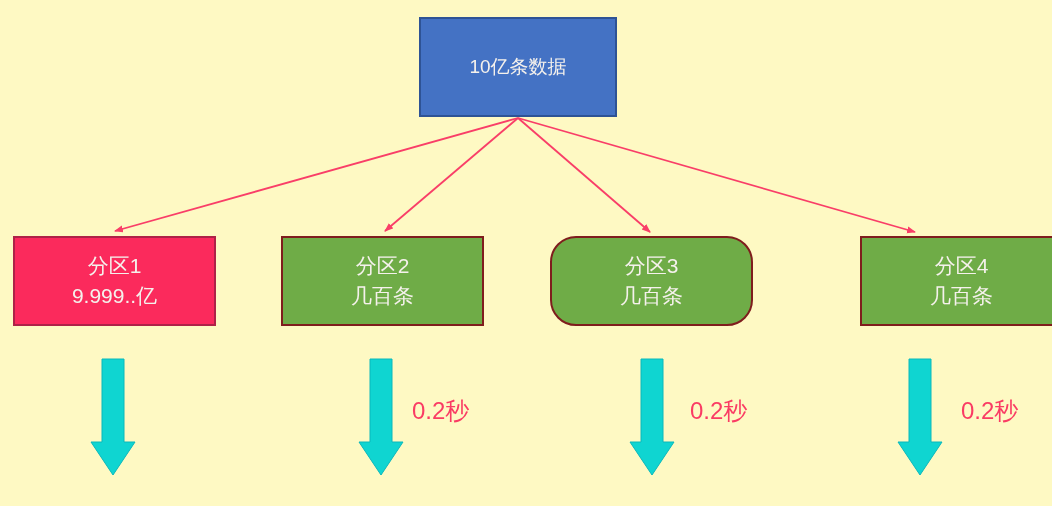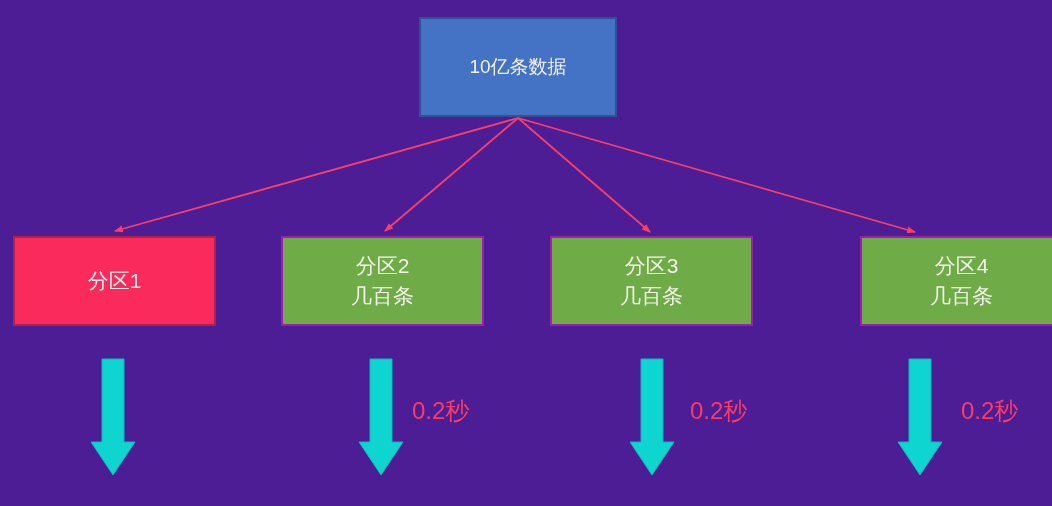--- a/index.html
+++ b/index.html
@@ -4,21 +4,21 @@
 <style>
   html, body { margin: 0; padding: 0; }
   body {
     font-family: "Liberation Sans", "DejaVu Sans", sans-serif;
     background: #ffffff;
   }
   .canvas {
     position: relative;
     width: 1052px;
     height: 506px;
-    background: #4c1d95;
+    background: #fef9c3;
     overflow: hidden;
   }
   .layer {
     position: absolute;
     left: 0; top: 0;
     width: 1052px; height: 506px;
     pointer-events: none;
   }
   .node {
     position: absolute;
@@ -43,25 +43,25 @@
     width: 203px; height: 90px;
     font-size: 21px;
     color: #F5F1EC;
   }
   .partition-pink {
     background: #FB2A5C;
     border: 2px solid #AE2247;
   }
   .partition-green {
     background: #6FAC47;
-    border: 2px solid #a21caf;
+    border: 2px solid #7f1d1d;
   }
   .p1 { left: 13px; }
   .p2 { left: 281px; }
-  .p3 { left: 550px; }
+  .p3 { left: 550px; border-radius: 26px; }
   .p4 { left: 860px; }
   .connector-line {
     stroke: #F93E68;
     stroke-width: 1.8;
     fill: none;
   }
   .down-arrow-svg {
     position: absolute;
     top: 358px;
     width: 48px;
@@ -103,20 +103,21 @@
     <line class="connector-line" x1="518" y1="118" x2="650" y2="232" marker-end="url(#ah)"></line>
     <line class="connector-line" x1="518" y1="118" x2="915" y2="232" marker-end="url(#ah)"></line>
   </svg>
 
   <div class="node root-node">
     <div>10亿条数据</div>
   </div>
 
   <div class="node partition partition-pink p1">
     <div>分区1</div>
+    <div>9.999..亿</div>
   </div>
   <div class="node partition partition-green p2">
     <div>分区2</div>
     <div>几百条</div>
   </div>
   <div class="node partition partition-green p3">
     <div>分区3</div>
     <div>几百条</div>
   </div>
   <div class="node partition partition-green p4">

